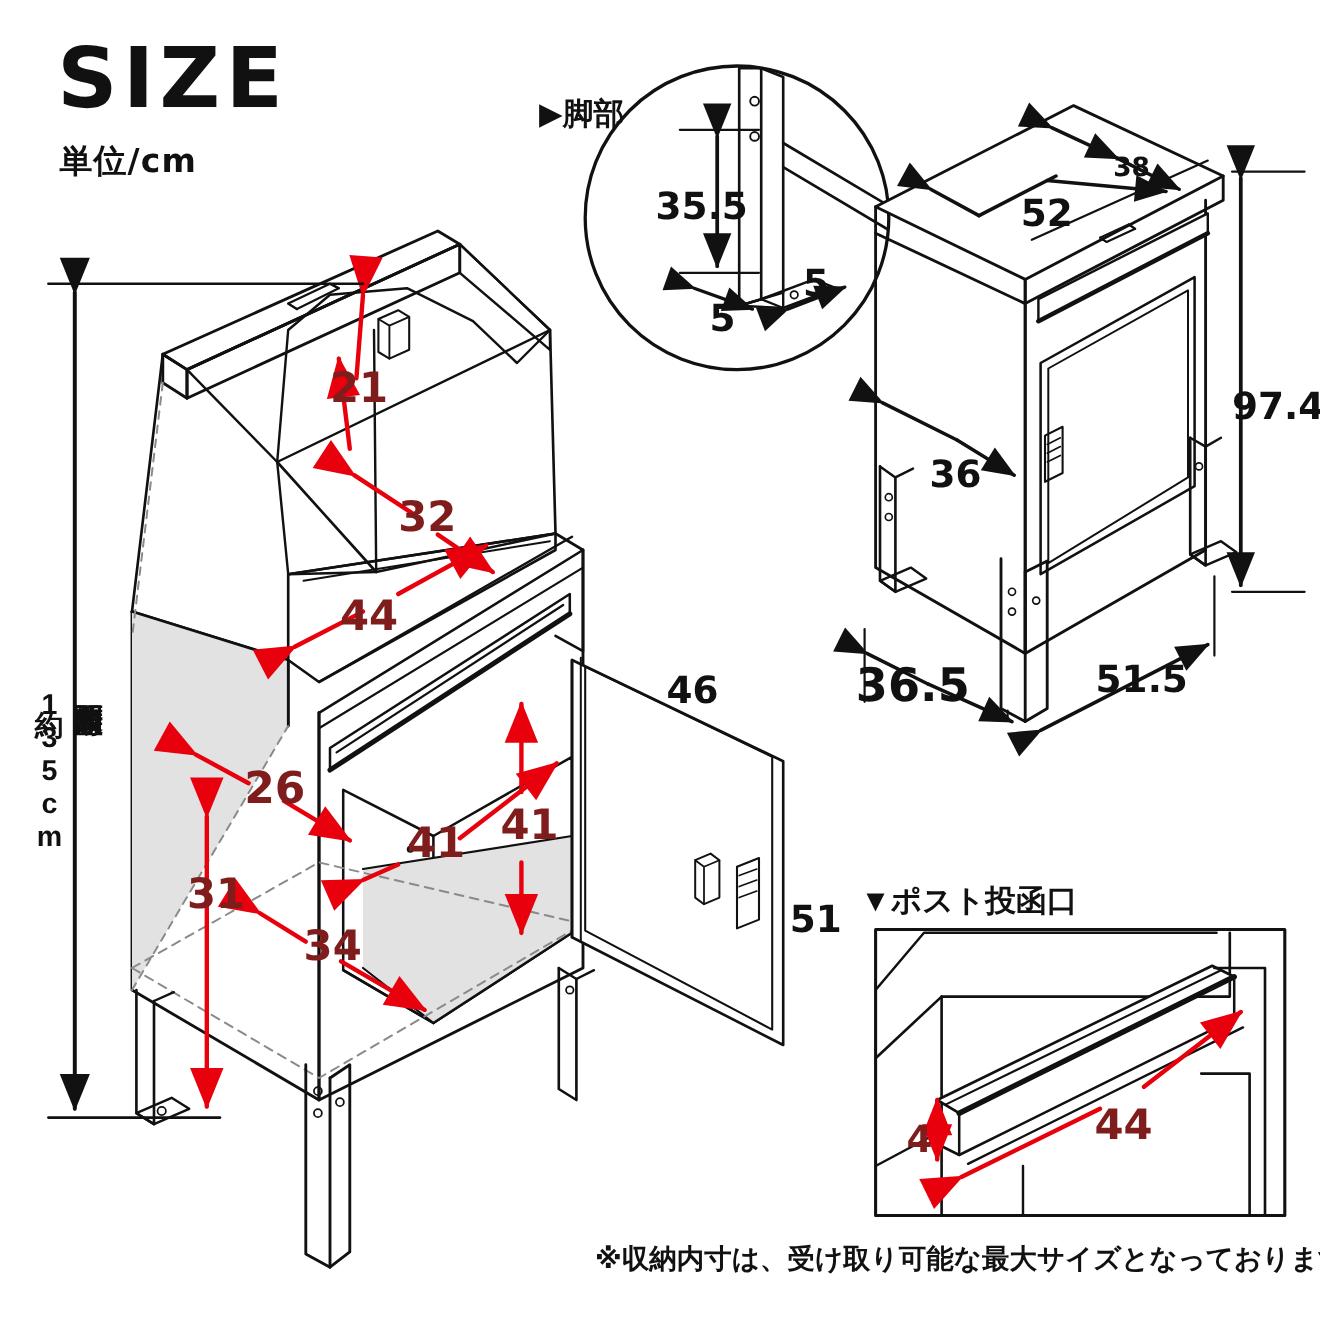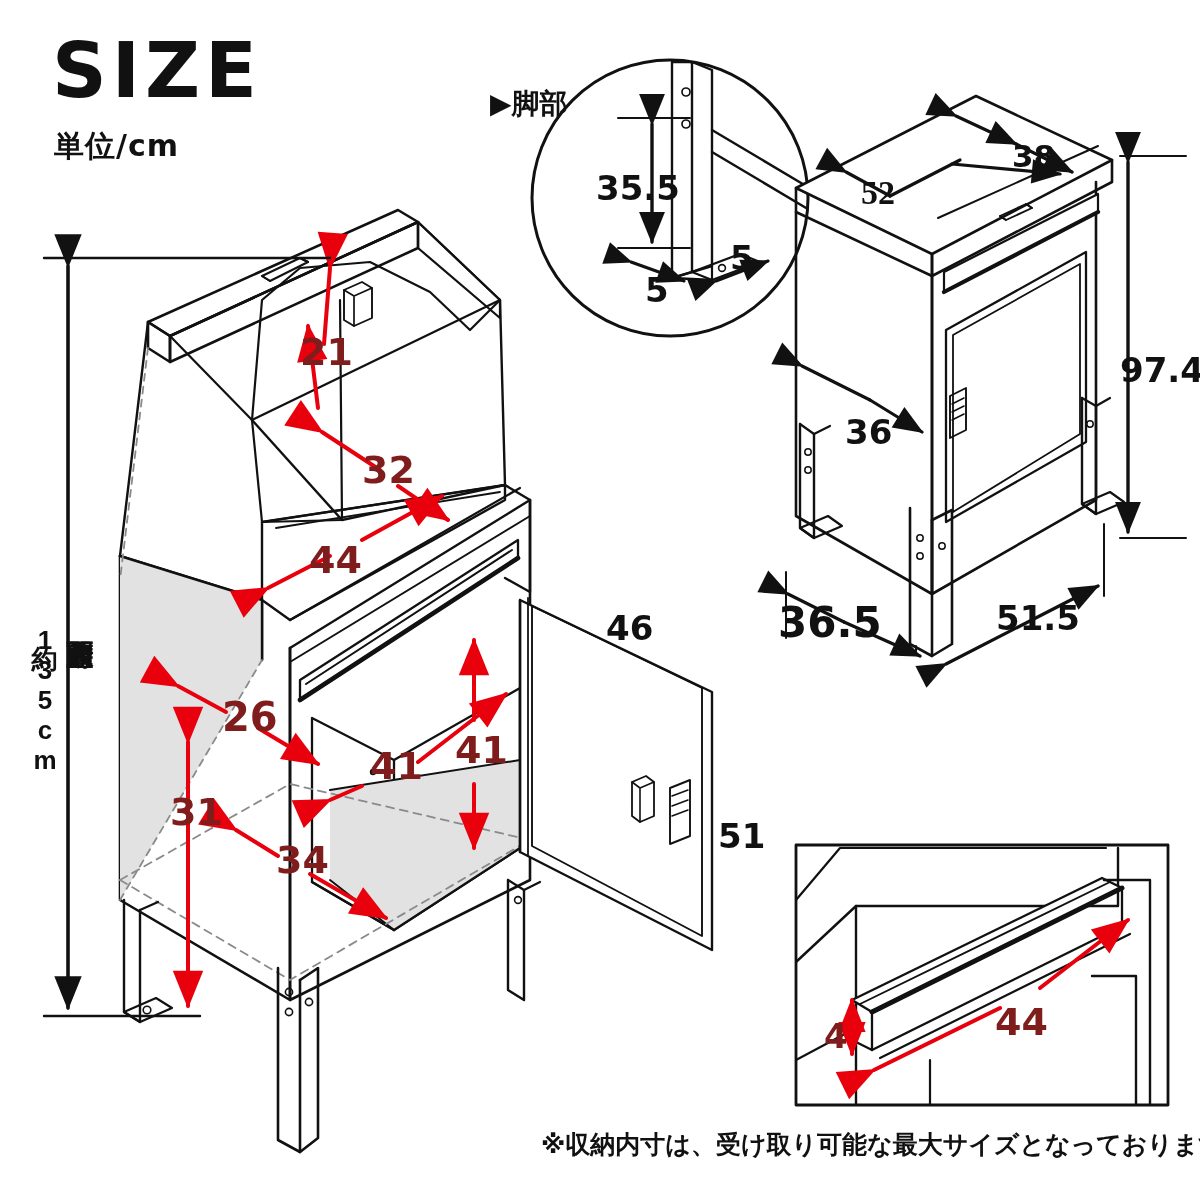--- a/index.html
+++ b/index.html
@@ -33,20 +33,21 @@
 </style>
 </head>
 <body>
 
 <div id="stage">
 
   <div class="ttl" id="title-size">SIZE</div>
   <div class="ttl" id="title-unit">単位/cm</div>
 
   <div class="sec-head" id="head-leg">▶脚部</div>
+  <div class="sec-head" id="head-slot">▼ポスト投函口</div>
 
   <div class="vlabel" id="v-open">天面蓋開放時</div>
   <div class="vlabel" id="v-135">約135cm</div>
 
   <div class="note">※収納内寸は、受け取り可能な最大サイズとなっております。</div>
 
   <svg class="layer" viewBox="0 0 1200 1200">
     <defs>
       <marker id="ar" markerWidth="11" markerHeight="11" refX="9.2" refY="4.2" orient="auto">
         <path d="M0.4,0.4 L9.8,4.2 L0.4,8 z" fill="#111111"></path>
@@ -319,22 +320,22 @@
   <div class="dim red" style="left:370px;top:744px;font-size:38px;">41</div>
   <div class="dim red" style="left:455px;top:728px;font-size:38px;">41</div>
 
   <div class="dim blk" style="left:606px;top:608px;font-size:34px;">46</div>
   <div class="dim blk" style="left:718px;top:816px;font-size:34px;">51</div>
 
   <div class="dim blk" style="left:596px;top:168px;font-size:34px;">35.5</div>
   <div class="dim blk" style="left:645px;top:270px;font-size:34px;">5</div>
   <div class="dim blk" style="left:730px;top:238px;font-size:34px;">5</div>
 
-  <div class="dim blk" style="left:1012px;top:138px;font-size:31px;">38</div>
-  <div class="dim blk" style="left:861px;top:174px;font-size:34px;font-family:Liberation Serif, serif;">52</div>
+  <div class="dim blk" style="left:1012px;top:138px;font-size:24px;">38</div>
+  <div class="dim blk" style="left:928px;top:174px;font-size:34px;">52</div>
   <div class="dim blk" style="left:1120px;top:350px;font-size:34px;">97.4</div>
   <div class="dim blk" style="left:845px;top:412px;font-size:34px;">36</div>
   <div class="dim blk" style="left:778px;top:598px;font-size:42px;">36.5</div>
   <div class="dim blk" style="left:996px;top:598px;font-size:34px;">51.5</div>
 
   <div class="dim red" style="left:824px;top:1016px;font-size:34px;">4</div>
   <div class="dim red" style="left:995px;top:1000px;font-size:38px;">44</div>
 
   <svg class="layer" viewBox="0 0 1200 1200">
     <g fill="none" stroke="#111111" stroke-width="2.4" stroke-linecap="round">

